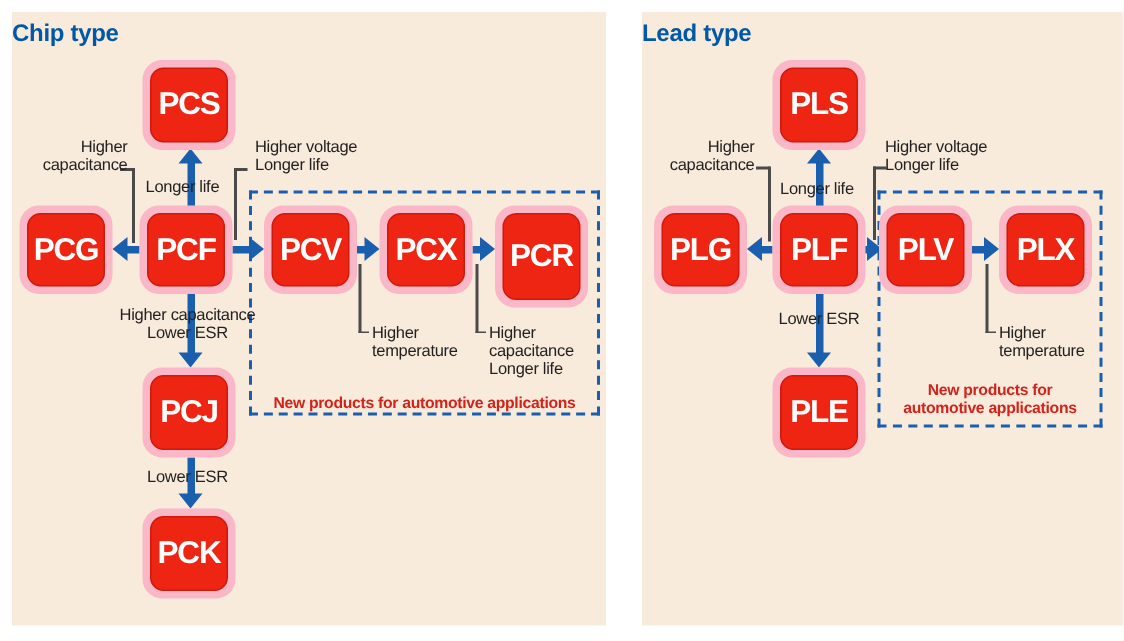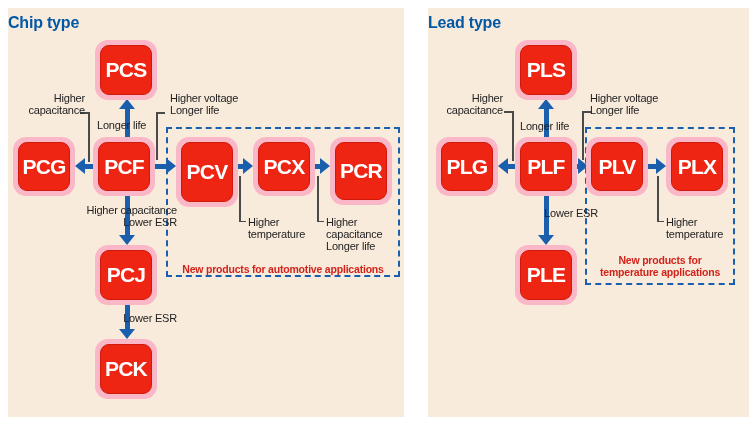--- a/index.html
+++ b/index.html
@@ -52,21 +52,21 @@
   
   .cl{position:absolute;background:#4a4a4a;z-index:2;}
   .cl.h{height:1.5px;}
   .cl.v{width:1.5px;}
   
   .lbl{
     position:absolute;font-size:11px;line-height:12px;color:#222222;
     letter-spacing:-0.2px;white-space:nowrap;z-index:5;
   }
   .lbl.r{text-align:right;}
-  .lbl.c{text-align:right;}
+  .lbl.c{text-align:center;}
   
   .dashed{position:absolute;border:2px dashed var(--arrow-blue,#1A5EAE);box-sizing:border-box;z-index:1;}
   .note{
     position:absolute;font-size:10.5px;line-height:12px;font-weight:bold;
     color:var(--note-red,#D2231A);text-align:center;white-space:nowrap;
     letter-spacing:-0.2px;z-index:5;
   }
 </style>
 </head>
 <body>
@@ -80,21 +80,21 @@
 
     <div class="node" style="left:87px;top:32px;height:60px">
       <div class="core">PCS</div>
       </div>
     <div class="node" style="left:5px;top:129px;height:59px">
       <div class="core">PCG</div>
       </div>
     <div class="node" style="left:85px;top:129px;height:59px">
       <div class="core">PCF</div>
       </div>
-    <div class="node" style="left:168px;top:129px;height:70px">
+    <div class="node" style="left:168px;top:129px;height:59px">
       <div class="core">PCV</div>
       </div>
     <div class="node" style="left:245px;top:129px;height:59px">
       <div class="core">PCX</div>
       </div>
     <div class="node" style="left:322px;top:129px;height:68px">
       <div class="core">PCR</div>
       </div>
     <div class="node" style="left:87px;top:237px;height:60px">
       <div class="core">PCJ</div>
@@ -228,17 +228,17 @@
       <div>Higher voltage</div>
       <div>Longer life</div>
     </div>
     <div class="lbl c" style="left:66px;top:199px;width:104px">Lower ESR</div>
     <div class="lbl" style="left:238px;top:208px">
       <div>Higher</div>
       <div>temperature</div>
     </div>
     <div class="note" style="left:159px;top:246px;width:146px">
       <div>New products for</div>
-      <div>temperature applications</div>
+      <div>automotive applications</div>
     </div>
   </div>
 
 </div>
 
 </body></html>

